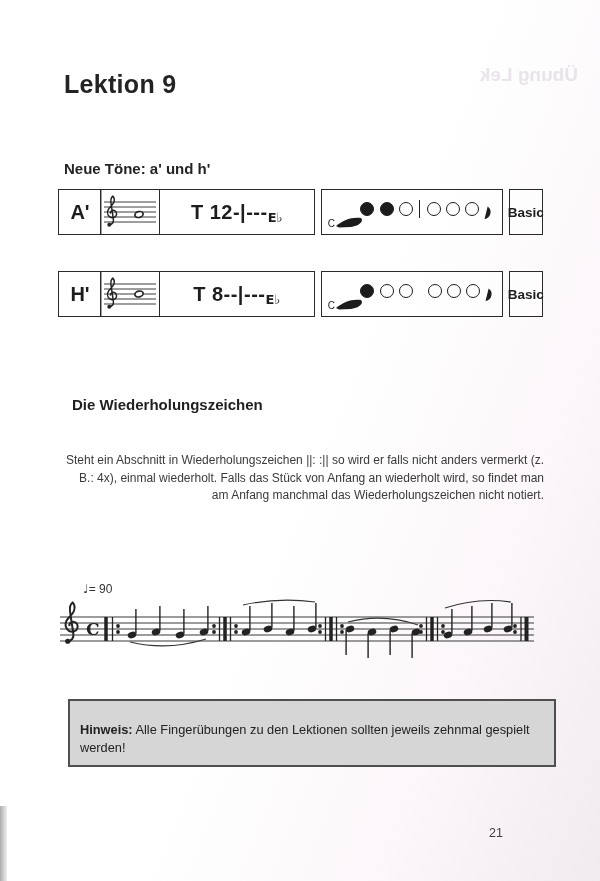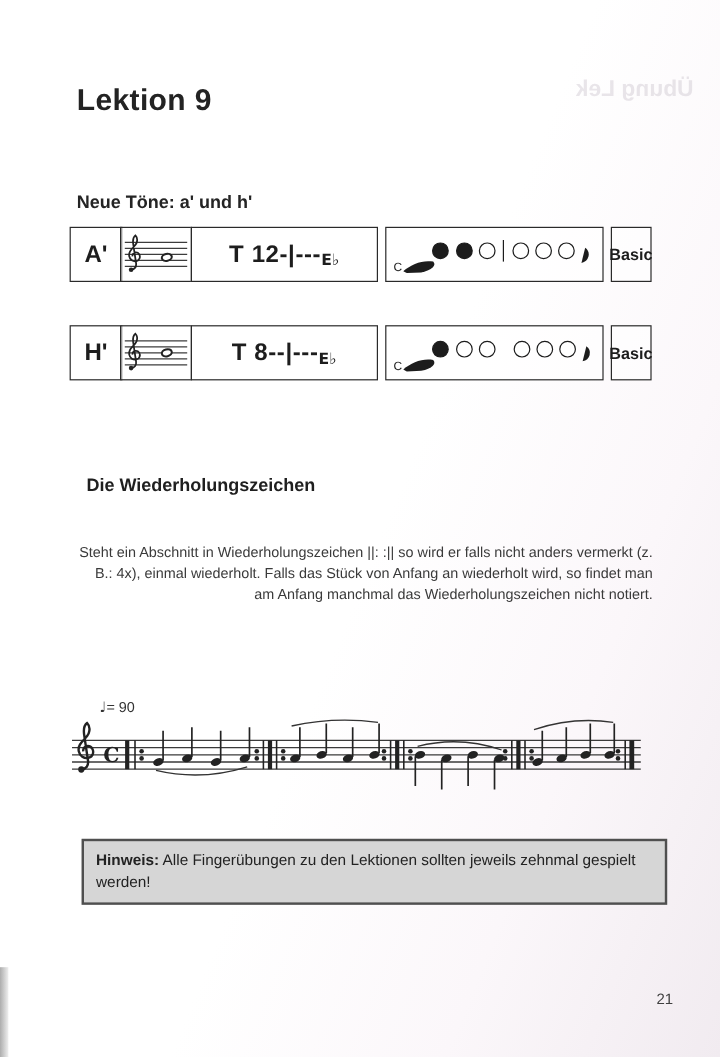--- a/index.html
+++ b/index.html
@@ -36,22 +36,22 @@
   .holes{position:absolute;left:36px;top:9px;display:flex;align-items:center;height:20px;}
   .hole{width:12px;height:12px;border:1.7px solid #1c1c1c;border-radius:50%;margin:0 2.6px;box-sizing:content-box;background:#fff;}
   .hole.closed{background:#1c1c1c;}
   .hdiv{width:0;height:18px;border-left:1.7px solid #1c1c1c;margin:0 4px;}
   .hgap{width:10px;}
   .hhalf{margin-left:2px;transform:translateY(4px) rotate(14deg);line-height:0;}
   .mp{position:absolute;left:6px;bottom:5px;display:flex;align-items:flex-end;}
   .mp-label{font-size:10px;margin-right:1px;color:#222;line-height:10px;}
   
   .hinweis{position:absolute;left:68px;top:699px;width:464px;background:#d6d6d6;border:2px solid #4f4f4f;
-    padding:7px 10px 9px 10px;font-size:12.8px;line-height:17.5px;color:#222;}
-  .pagenum{position:absolute;left:547px;top:826px;font-size:12.5px;color:#3f3f3f;}
+    padding:20px 10px 9px 10px;font-size:12.8px;line-height:17.5px;color:#222;}
+  .pagenum{position:absolute;left:489px;top:826px;font-size:12.5px;color:#3f3f3f;}
   #staff-wrap{position:absolute;left:56px;top:595px;}
 </style>
 </head>
 <body>
 
 <div class="page">
 
   <div class="ghost">Übung Lek</div>
 
   <div class="title">Lektion 9</div>

